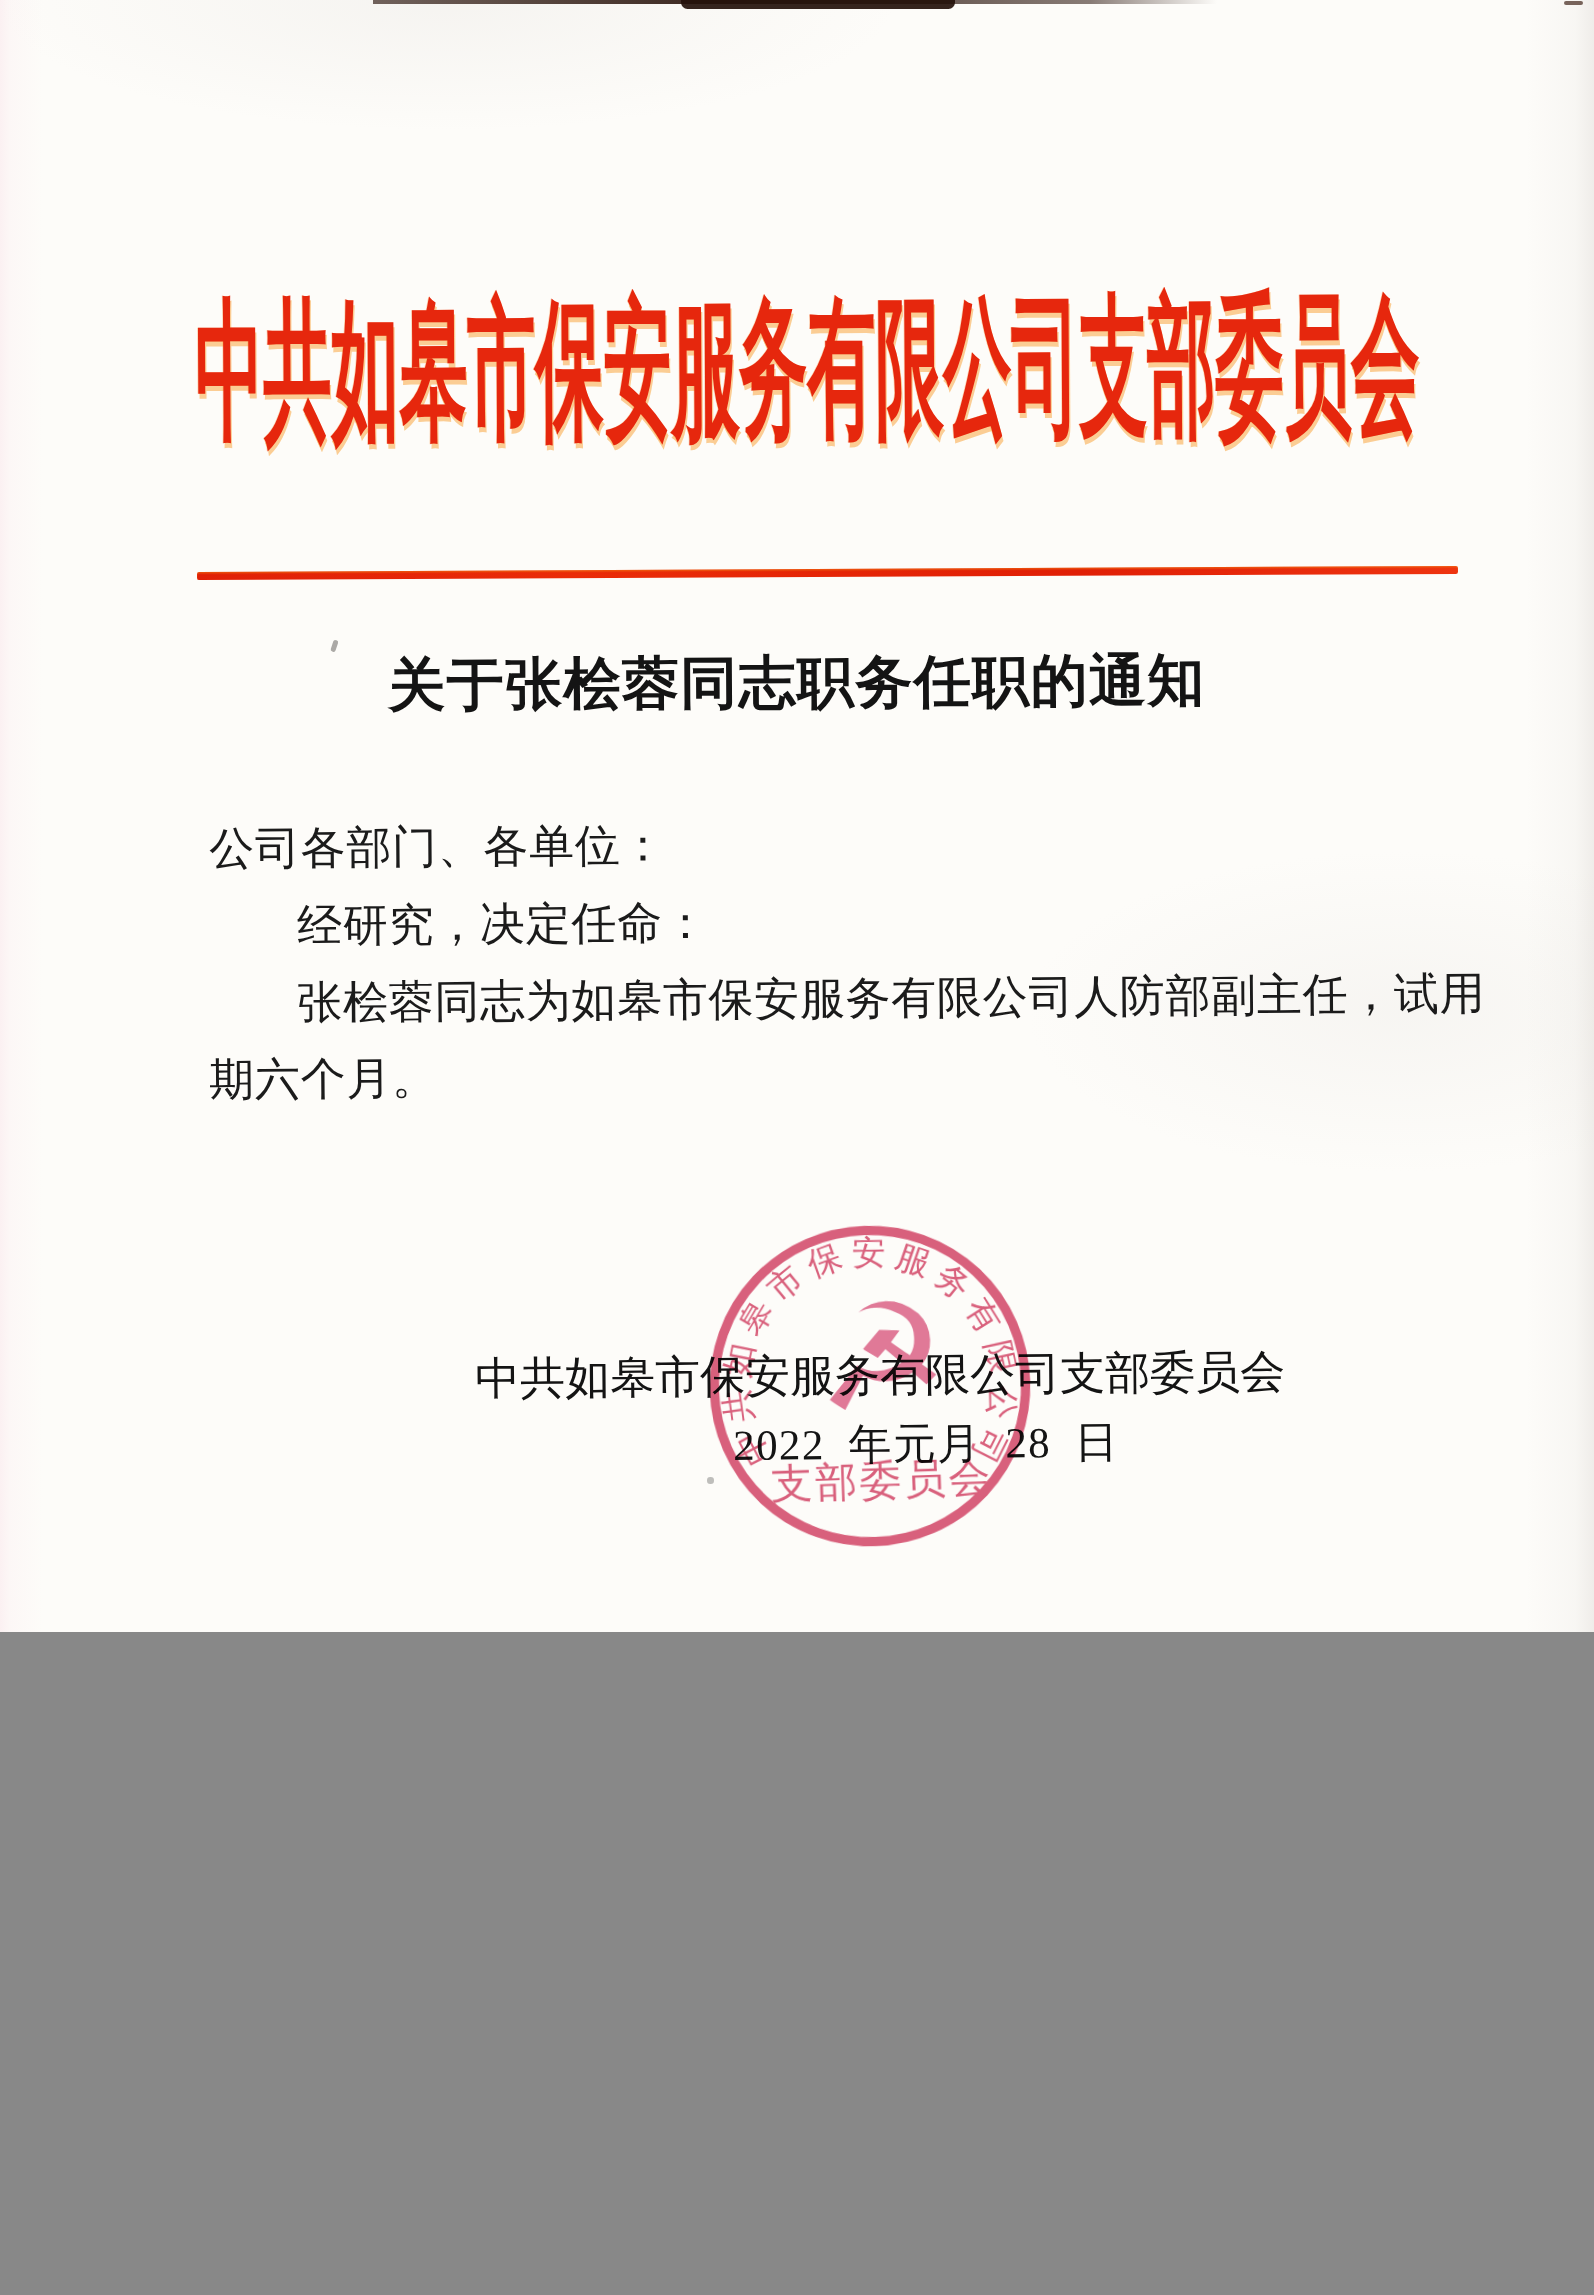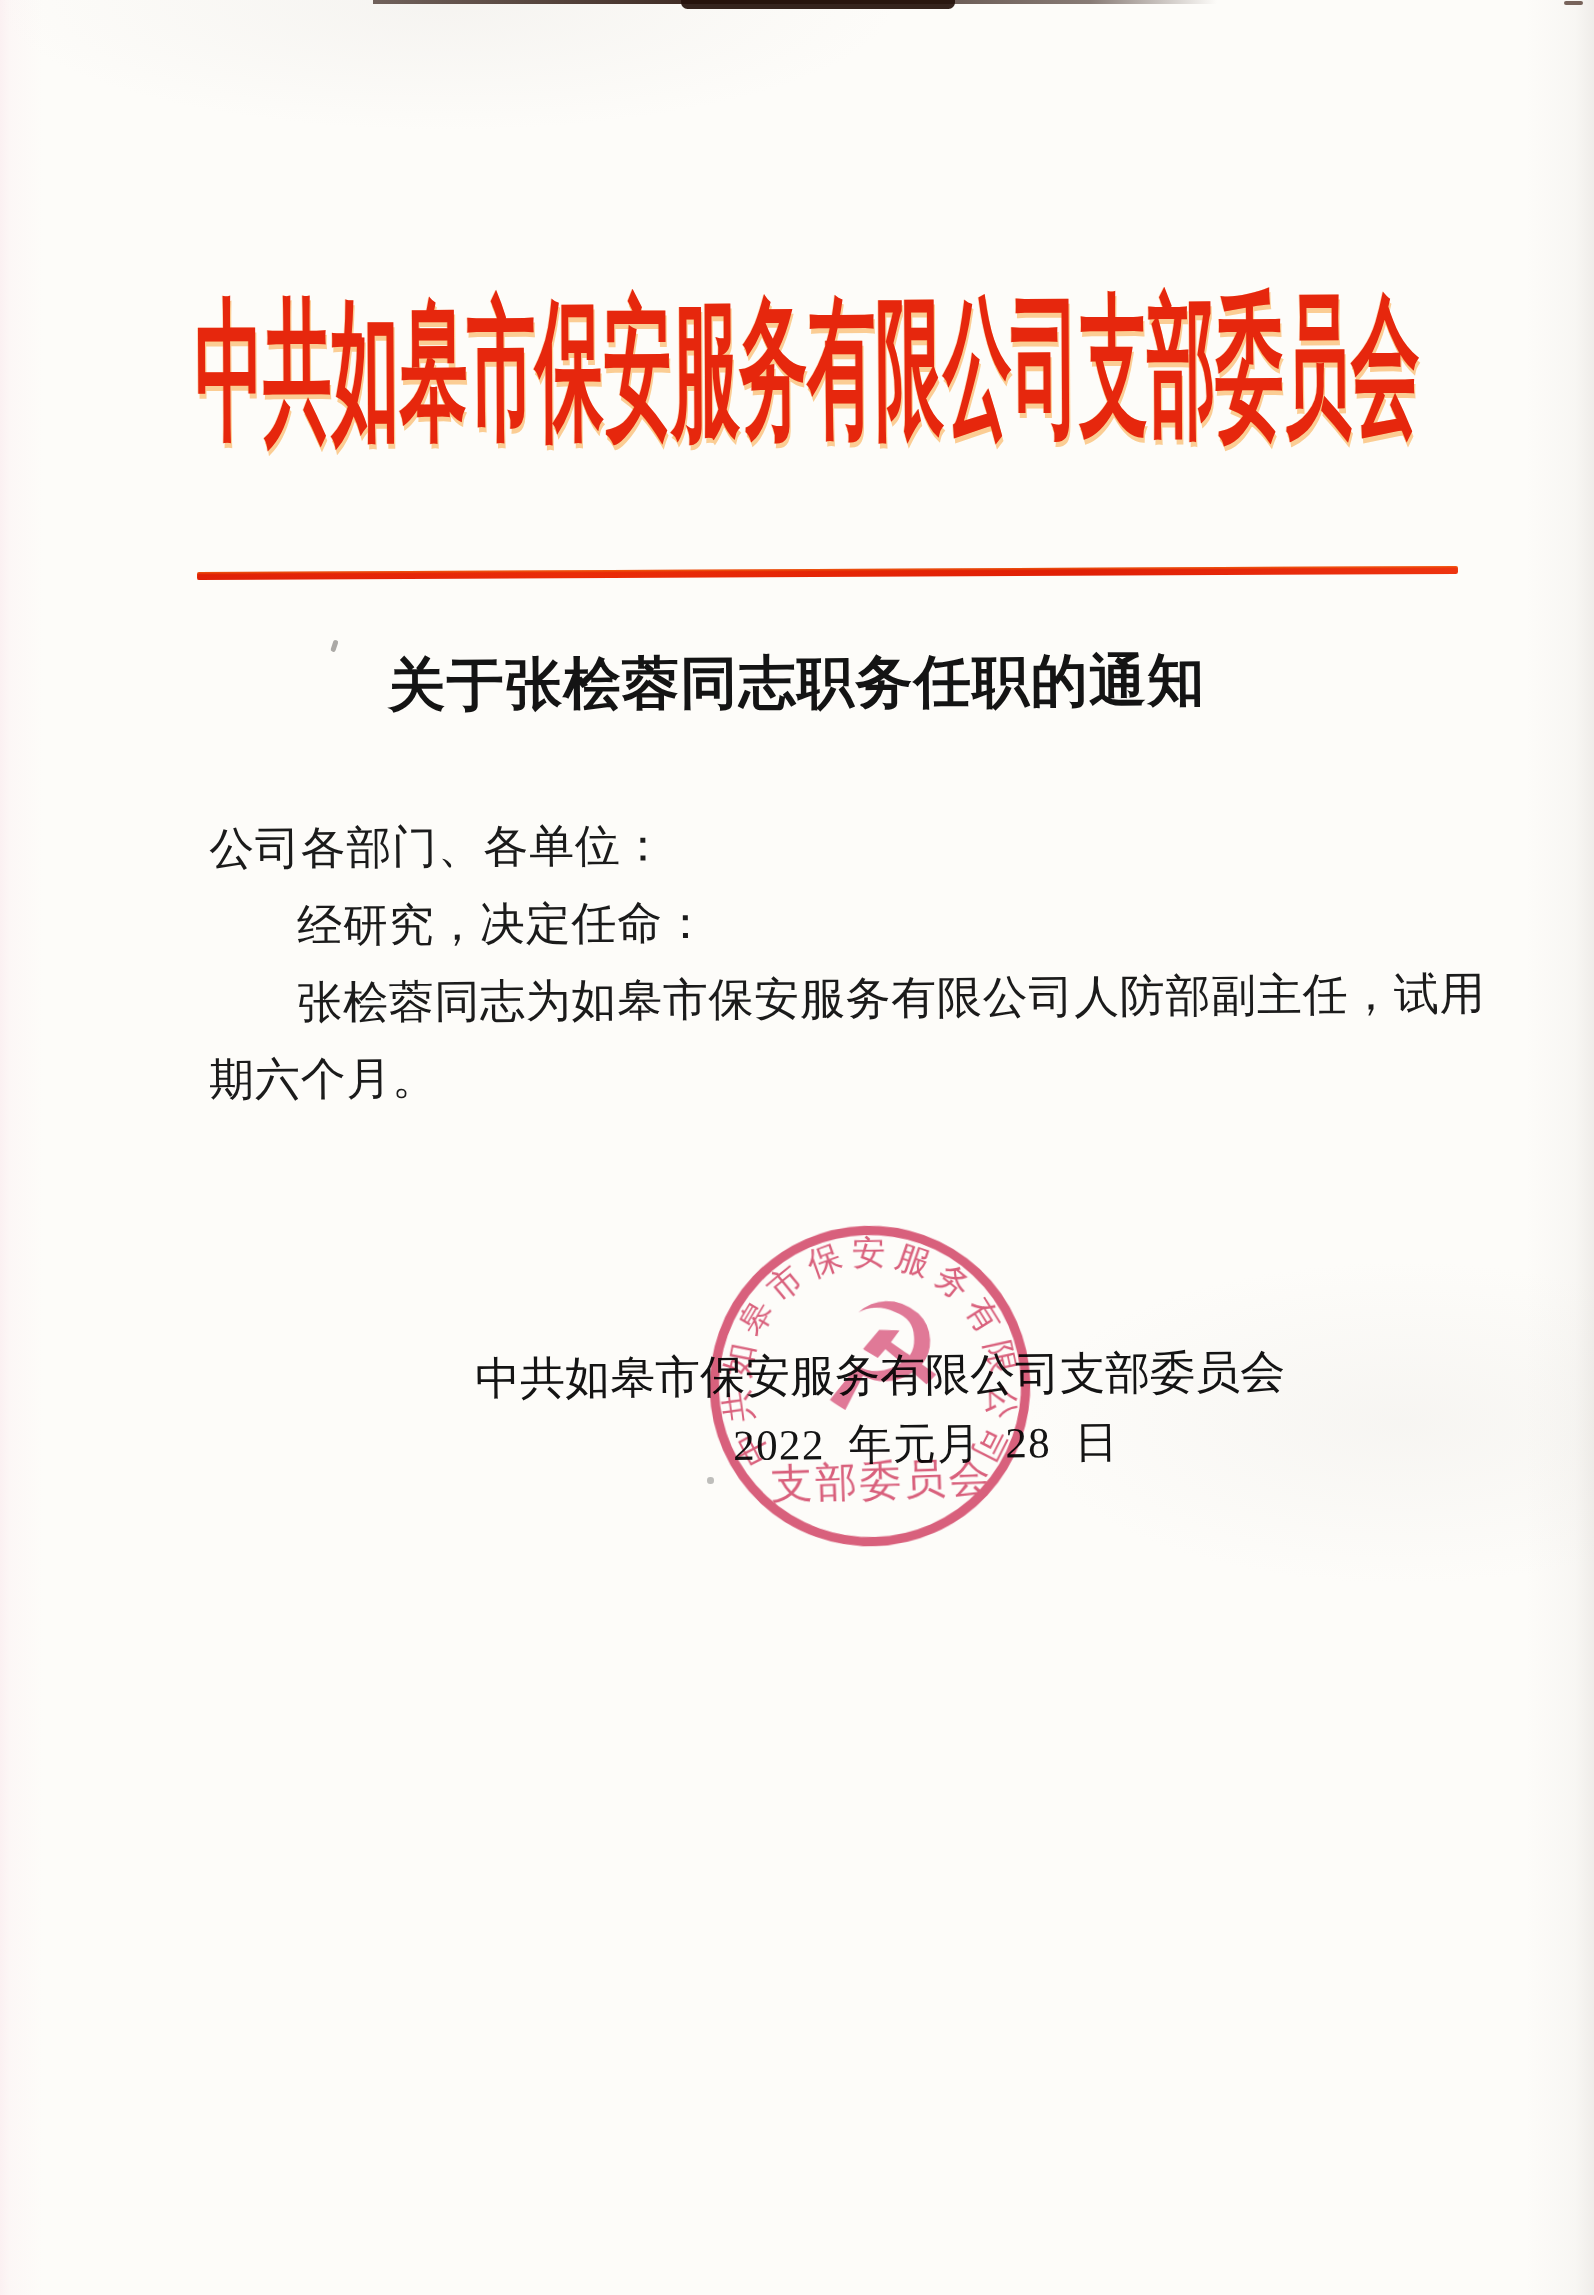--- a/index.html
+++ b/index.html
@@ -1,18 +1,18 @@
 <!DOCTYPE html>
 <html style="font-size:11.5px"><head>
 <meta charset="utf-8">
 <style>
   html,body{margin:0;padding:0;background:#888;}
   .page{
     position:relative;
-    width:1594px;height:2295px;
+    width:1594px;height:1632px;
     margin:0 auto;
     overflow:hidden;
     background:
       linear-gradient(90deg, rgba(248,222,230,.38) 0px, rgba(248,222,230,.16) 10px, rgba(248,222,230,0) 43px),
       linear-gradient(270deg, rgba(222,218,214,.45) 0px, rgba(230,227,223,.22) 18.7px, rgba(238,236,233,0) 68px),
       radial-gradient(ellipse 646px 187px at 28% 0%, rgba(205,200,195,.16), rgba(205,200,195,0) 70%),
       radial-gradient(ellipse 503px 215px at 88% 62%, rgba(228,225,221,.25), rgba(228,225,221,0) 75%),
       #fdfcf9;
     font-family:"Liberation Serif","DejaVu Serif",serif;
   }

